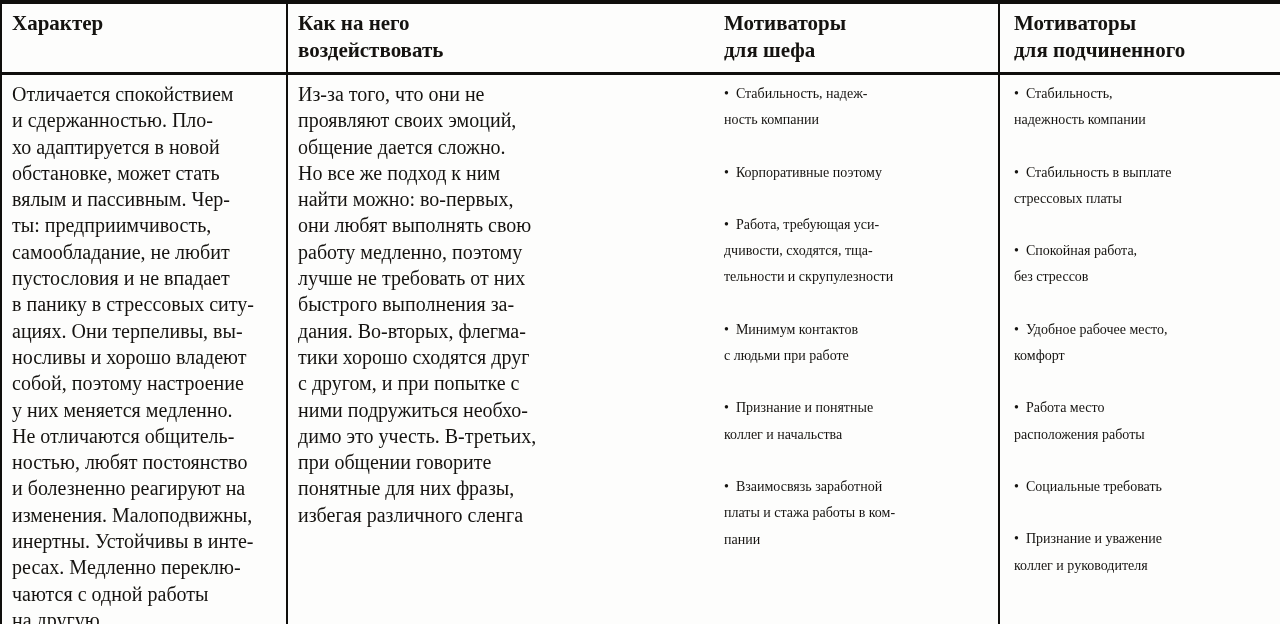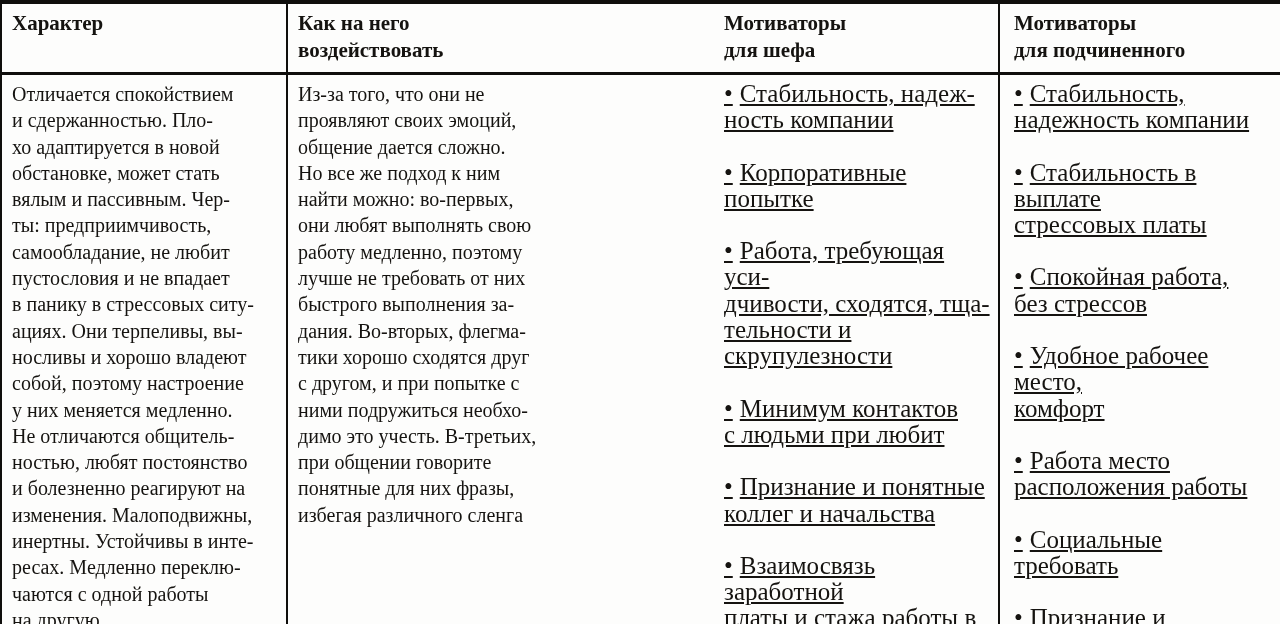--- a/index.html
+++ b/index.html
@@ -36,24 +36,23 @@
   }
   .v-rule { border-right: 2px solid #0f0e0c; }
   td.c3, th.c3 { padding-left: 13px; }
   td.c4, th.c4 { padding-left: 14px; }
   .para {
     font-size: 20px;
     line-height: 26.3px;
     white-space: pre-line;
   }
   .bullet-item {
-    font-size: 25px;
+    font-size: 14px;
     line-height: 26.3px;
     margin: 0 0 26px 0;
-    text-decoration: underline;
   }
   .bullet { margin-right: 7px; }
   .bullet-text { white-space: pre-line; }
 </style>
 </head>
 <body>
 
 <table class="doc-table">
   <colgroup>
     <col style="width:286px">
@@ -112,26 +111,26 @@
 с другом, и при попытке с
 ними подружиться необхо-
 димо это учесть. В-третьих,
 при общении говорите
 понятные для них фразы,
 избегая различного сленга</div>
       </td>
       <td class="c3 v-rule">
         <div class="bullet-item"><span class="bullet">•</span><span class="bullet-text">Стабильность, надеж-
 ность компании</span></div>
-        <div class="bullet-item"><span class="bullet">•</span><span class="bullet-text">Корпоративные попытке</span></div>
+        <div class="bullet-item"><span class="bullet">•</span><span class="bullet-text">Корпоративные поэтому</span></div>
         <div class="bullet-item"><span class="bullet">•</span><span class="bullet-text">Работа, требующая уси-
 дчивости, сходятся, тща-
 тельности и скрупулезности</span></div>
         <div class="bullet-item"><span class="bullet">•</span><span class="bullet-text">Минимум контактов
-с людьми при любит</span></div>
+с людьми при работе</span></div>
         <div class="bullet-item"><span class="bullet">•</span><span class="bullet-text">Признание и понятные
 коллег и начальства</span></div>
         <div class="bullet-item"><span class="bullet">•</span><span class="bullet-text">Взаимосвязь заработной
 платы и стажа работы в ком-
 пании</span></div>
       </td>
       <td class="c4">
         <div class="bullet-item"><span class="bullet">•</span><span class="bullet-text">Стабильность,
 надежность компании</span></div>
         <div class="bullet-item"><span class="bullet">•</span><span class="bullet-text">Стабильность в выплате

